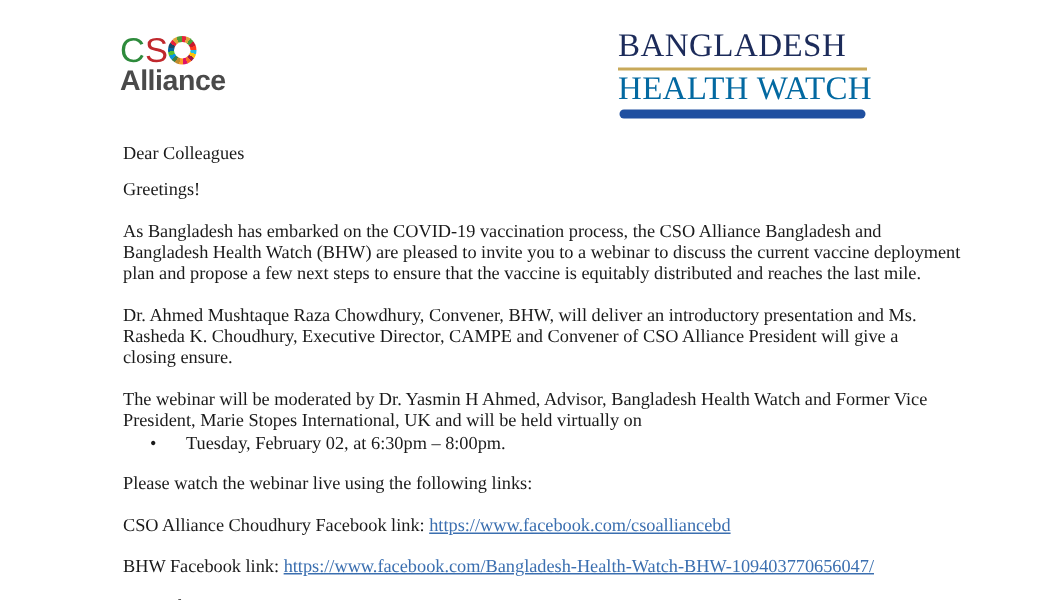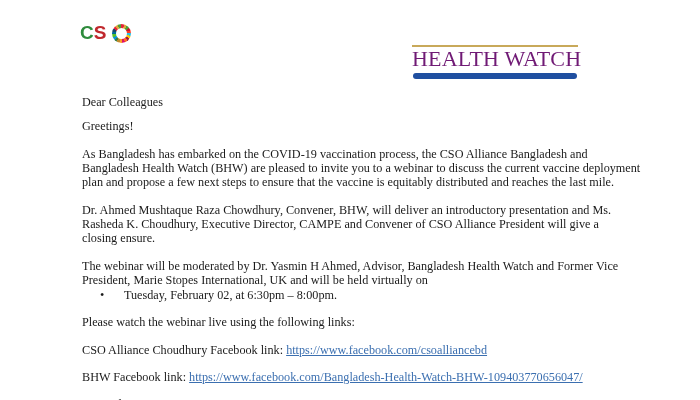--- a/index.html
+++ b/index.html
@@ -3,49 +3,51 @@
 <meta charset="utf-8">
 <style>
   html, body { margin:0; padding:0; }
   body {
     width:700px; height:400px; overflow:hidden; background:#ffffff;
     position:relative;
     font-family: "Liberation Serif", "DejaVu Serif", serif;
     color:#1a1a1a;
   }
   .logo-cso { position:absolute; left:80px; top:22px; width:100px; height:45px; }
-  .cso-top { position:absolute; left:0; top:0; font-family:"Liberation Sans", sans-serif; font-size:19px; line-height:22px; font-weight:700; letter-spacing:0px; }
+  .cso-top { position:absolute; left:0; top:0; font-family:"Liberation Sans", sans-serif; font-size:23px; line-height:22px; font-weight:400; letter-spacing:0px; }
   .cso-top .c { color:#2e8b3c; }
   .cso-top .s { color:#c0282d; }
   .cso-ring { position:absolute; left:32px; top:2px; width:19px; height:19px; border-radius:50%;
     background: conic-gradient(#e5243b 0 17deg,#dda63a 17deg 35deg,#4c9f38 35deg 52deg,#c5192d 52deg 70deg,#ff3a21 70deg 88deg,#26bde2 88deg 105deg,#fcc30b 105deg 123deg,#a21942 123deg 140deg,#fd6925 140deg 158deg,#dd1367 158deg 176deg,#fd9d24 176deg 193deg,#bf8b2e 193deg 211deg,#3f7e44 211deg 229deg,#0a97d9 229deg 246deg,#56c02b 246deg 264deg,#00689d 264deg 282deg,#19486a 282deg 300deg,#e5243b 300deg 318deg,#dda63a 318deg 336deg,#4c9f38 336deg 360deg);
   }
   .cso-ring::after { content:""; position:absolute; left:4px; top:4px; width:11px; height:11px; border-radius:50%; background:#fff; }
   .cso-bottom { position:absolute; left:0; top:22px; font-family:"Liberation Sans", sans-serif; font-size:19px; font-weight:700; color:#4a4a4a; letter-spacing:-0.3px; }
 
   .logo-bhw { position:absolute; left:412px; top:18px; width:180px; height:58px; }
   .bhw-l1 { position:absolute; left:0; top:0; font-family:"Liberation Serif", serif; font-size:22px; color:#1c2b5a; letter-spacing:0.3px; line-height:24px; }
   .bhw-gold { position:absolute; left:0; top:27px; width:166px; height:2px; background:#c8a95a; }
-  .bhw-l2 { position:absolute; left:0; top:29px; font-family:"Liberation Serif", serif; font-size:22px; color:#701a75; letter-spacing:0.2px; line-height:24px; }
+  .bhw-l2 { position:absolute; left:0; top:29px; font-family:"Liberation Serif", serif; font-size:22px; color:#0369a1; letter-spacing:0.2px; line-height:24px; }
   .bhw-blue { position:absolute; left:1px; top:55px; width:164px; height:6px; background:#1f4fa0; border-radius:3px; }
 
   .doc { position:absolute; left:82px; top:95px; width:560px; font-size:12.2px; line-height:15px; }
   .p { position:absolute; left:0; white-space:nowrap; }
   .b { font-weight:400; }
   a.link { color:#3b6fb0; text-decoration:underline;text-align:right; }
 </style>
 </head>
 <body>
 
 <div class="logo-cso">
   <div class="cso-top"><span class="c">C</span><span class="s">S</span></div>
   <div class="cso-ring"></div>
+  <div class="cso-bottom">Alliance</div>
 </div>
 
 <div class="logo-bhw">
+  <div class="bhw-l1">BANGLADESH</div>
   <div class="bhw-gold"></div>
   <div class="bhw-l2">HEALTH WATCH</div>
   <div class="bhw-blue"></div>
 </div>
 
 <div class="doc">
   <div class="p b" style="top:0px">Dear Colleagues</div>
   <div class="p" style="top:24px">Greetings!</div>
 
   <div class="p" style="top:52px">As Bangladesh has embarked on the COVID-19 vaccination process, the CSO Alliance Bangladesh and</div>

